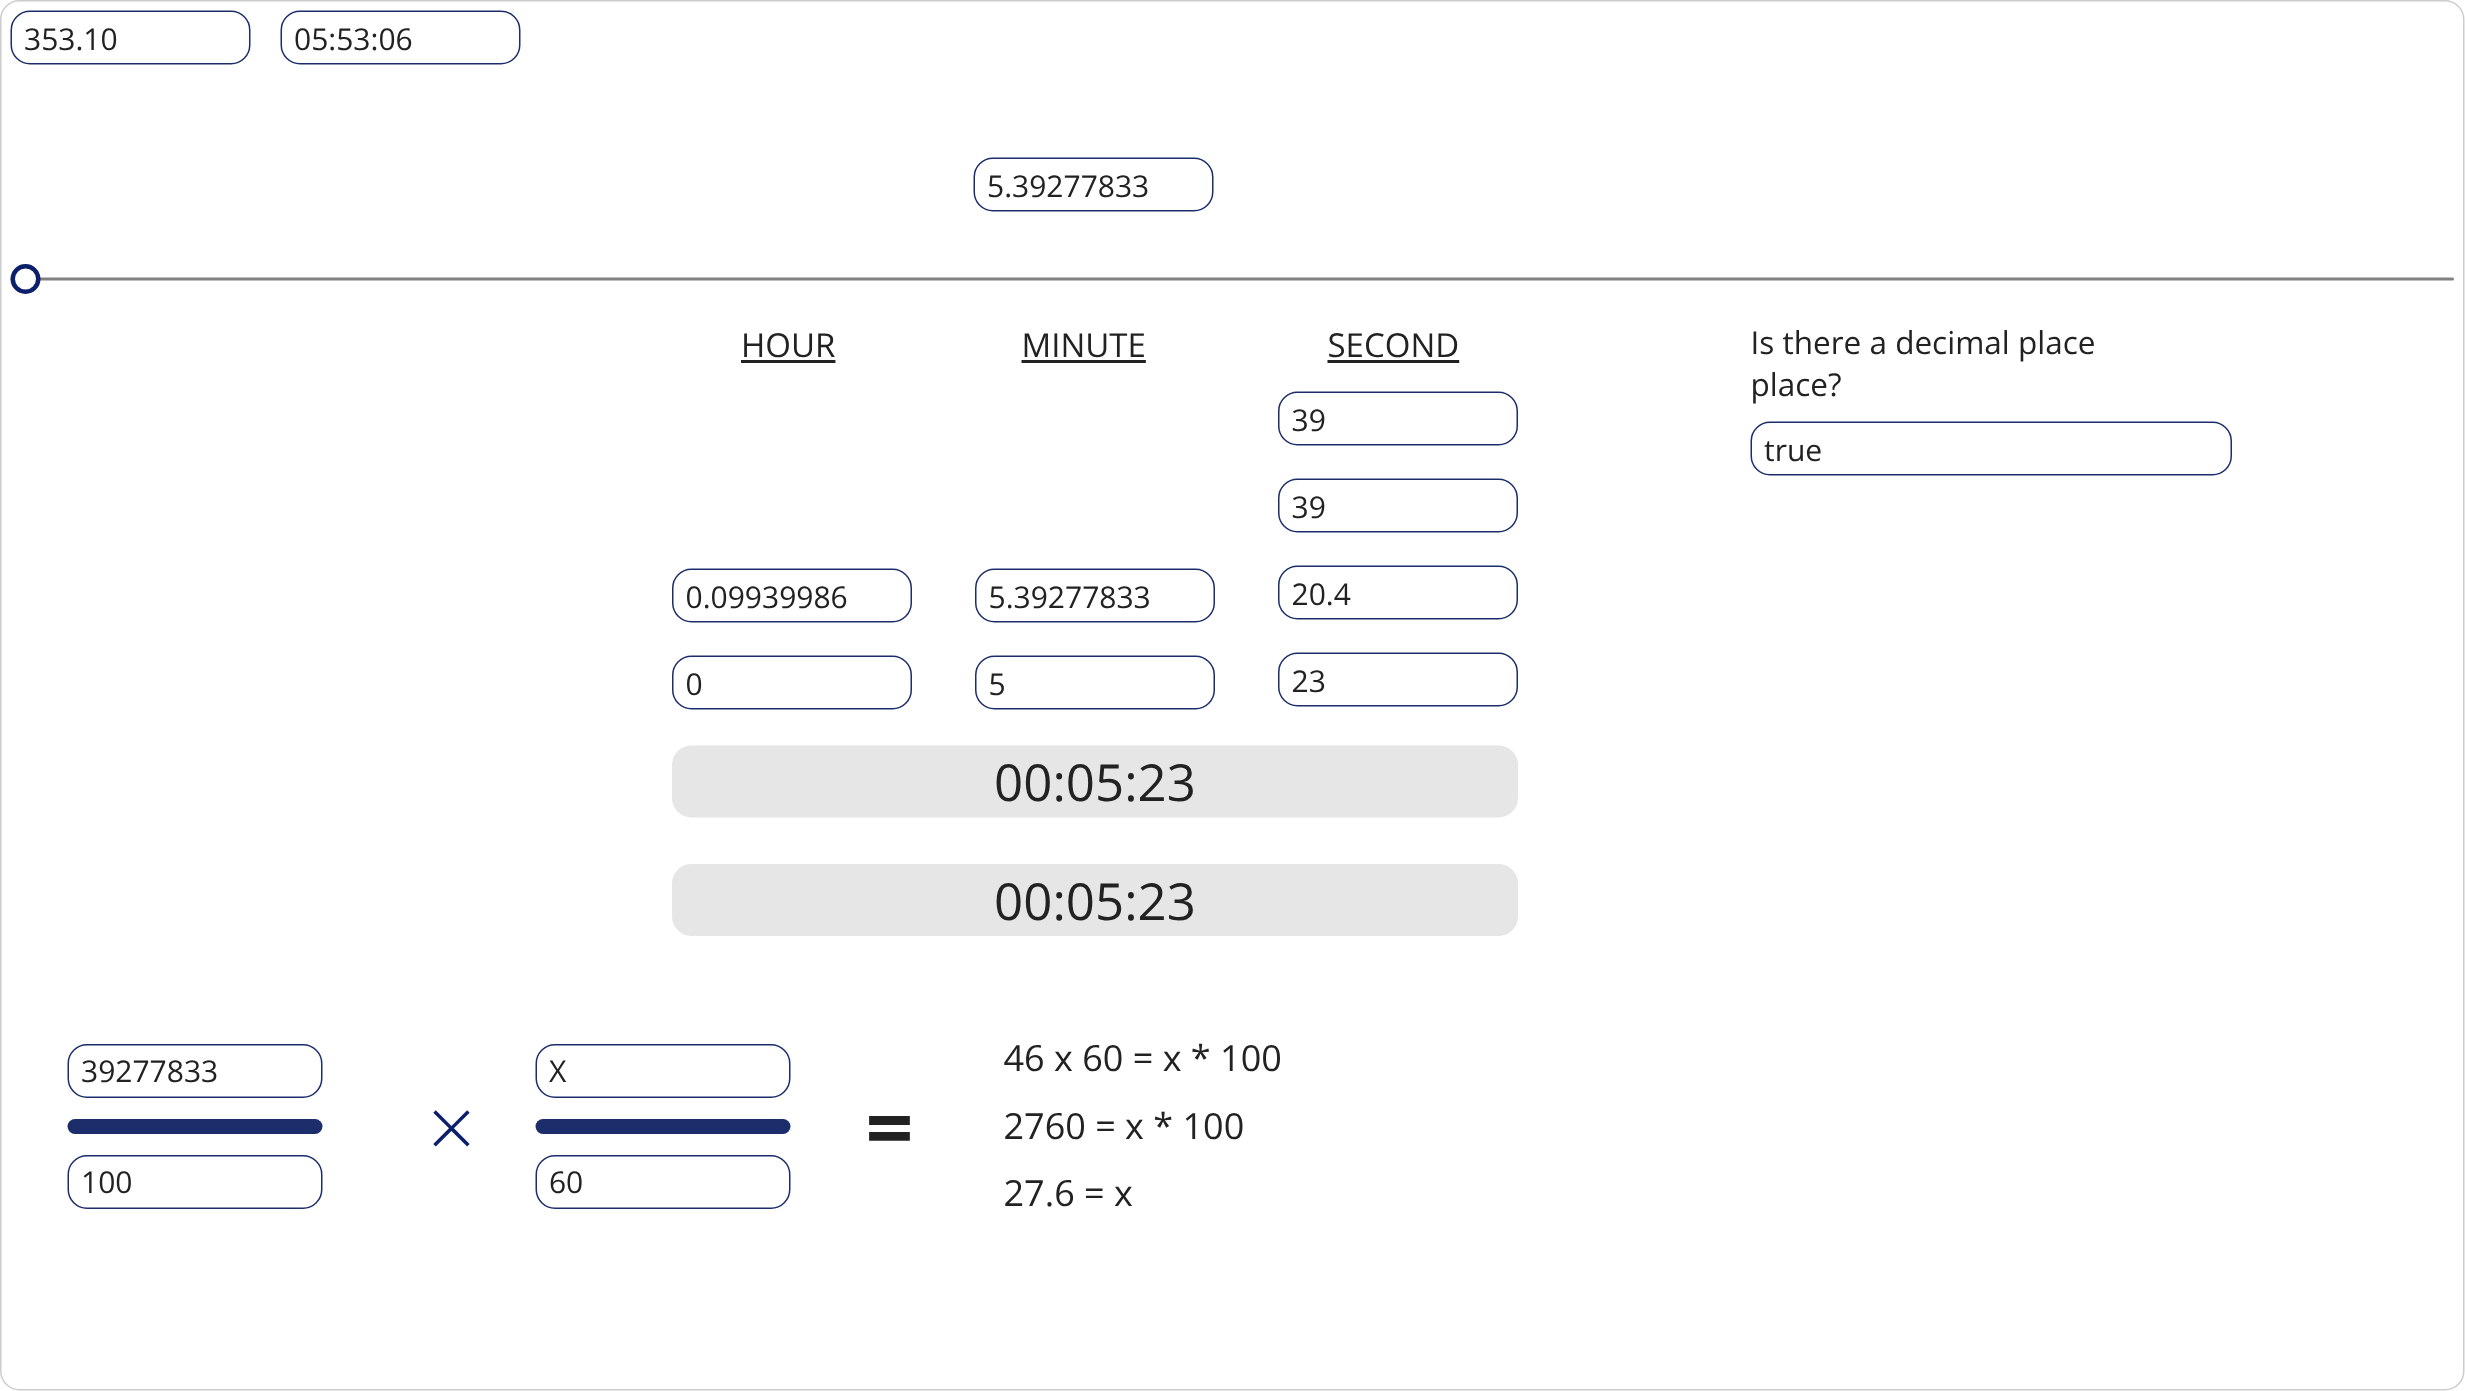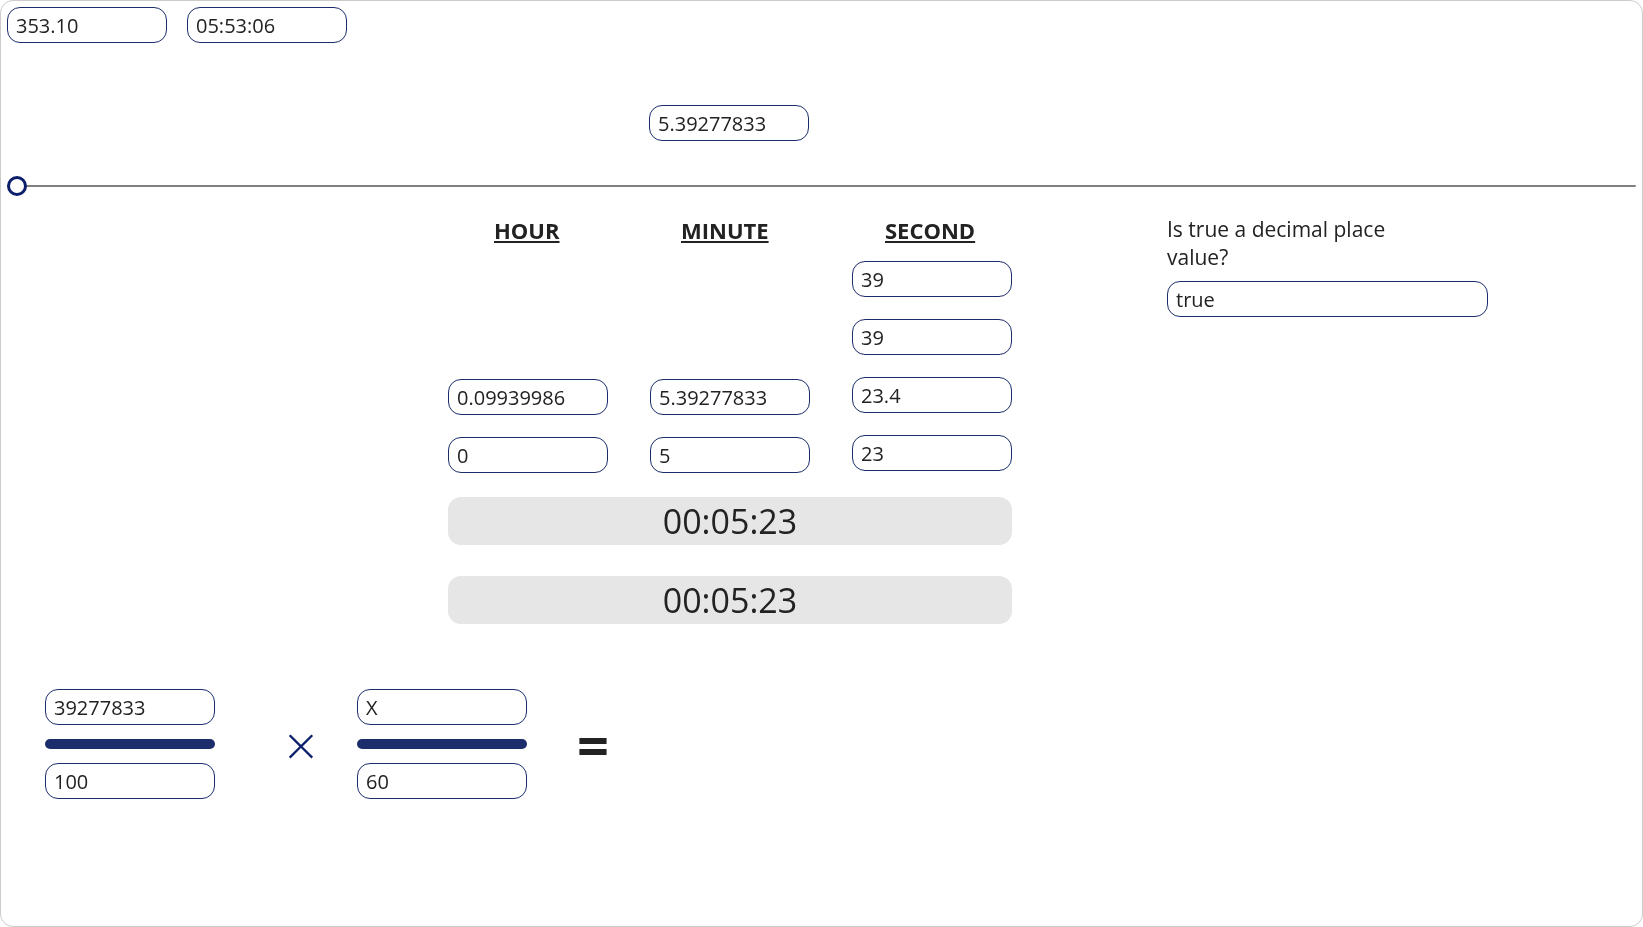--- a/index.html
+++ b/index.html
@@ -53,21 +53,21 @@
       width: 20px;
       height: 20px;
       border: 3px solid #0b1f6b;
       border-radius: 50%;
       background: #fff;
     }
     .headers {
       position: absolute;
       top: 214px;
       display: flex;
-      font-weight: 700;
+      font-weight: 400;
       text-decoration: underline;
       font-size: 22px;
     }
     .h-hour { left: 493px; }
     .h-minute { left: 680px; }
     .h-second { left: 884px; text-align: right; }
     .grid-zone {
       position: absolute;
       top: 260px;
       left: 447px;
@@ -154,52 +154,57 @@
 <div class="val-box mid-box">5.39277833</div>
 
 <div class="hr"></div>
 <div class="circle"></div>
 
 <div class="headers h-hour">HOUR</div>
 <div class="headers h-minute">MINUTE</div>
 <div class="headers h-second">SECOND</div>
 
 <div class="right-q">
-  <div>Is true a decimal place value?</div>
+  <div>Is there a decimal place place?</div>
   <div class="val-box">true</div>
 </div>
 
 <div class="grid-zone">
   <div class="col c-hour">
     <div style="height:118px"></div>
     <div class="val-box stack-gap">0.09939986</div>
     <div class="val-box">0</div>
   </div>
   <div class="col c-minute">
     <div style="height:118px"></div>
     <div class="val-box stack-gap">5.39277833</div>
     <div class="val-box">5</div>
   </div>
   <div class="col c-second">
     <div class="val-box stack-gap">39</div>
     <div class="val-box stack-gap">39</div>
-    <div class="val-box stack-gap">23.4</div>
+    <div class="val-box stack-gap">20.4</div>
     <div class="val-box">23</div>
   </div>
 </div>
 
 <div class="gray-bar bar1">00:05:23</div>
 <div class="gray-bar bar2">00:05:23</div>
 
 <div class="frac-zone">
   <div class="fraction">
     <div class="val-box">39277833</div>
     <div class="fbar"></div>
     <div class="val-box">100</div>
   </div>
   <div class="mult-sign">×</div>
   <div class="fraction">
     <div class="val-box">X</div>
     <div class="fbar"></div>
     <div class="val-box">60</div>
   </div>
   <div class="eq-sign">=</div>
+  <div class="eqs">
+    <div>46 x 60 = x * 100</div>
+    <div>2760 = x * 100</div>
+    <div>27.6 = x</div>
+  </div>
 </div>
 
 </body></html>

